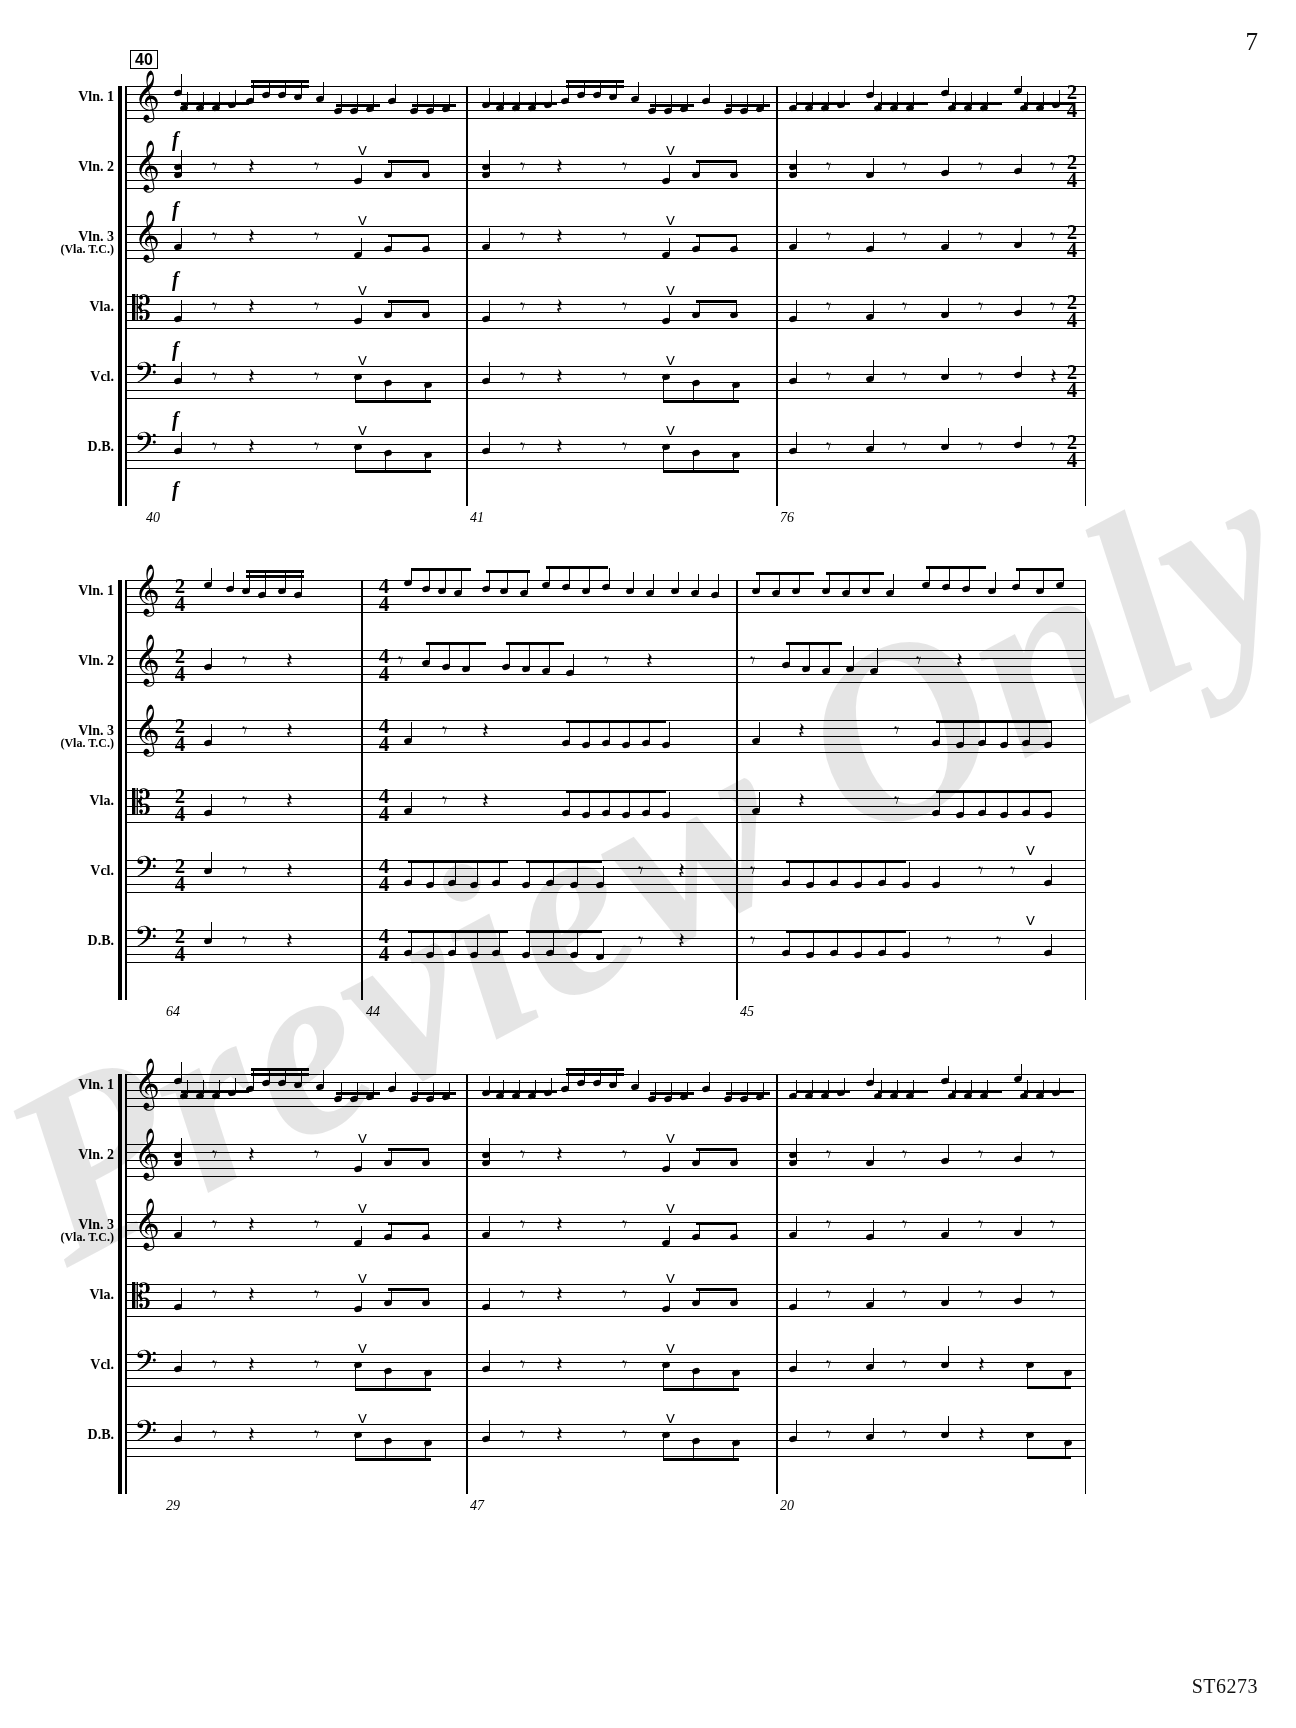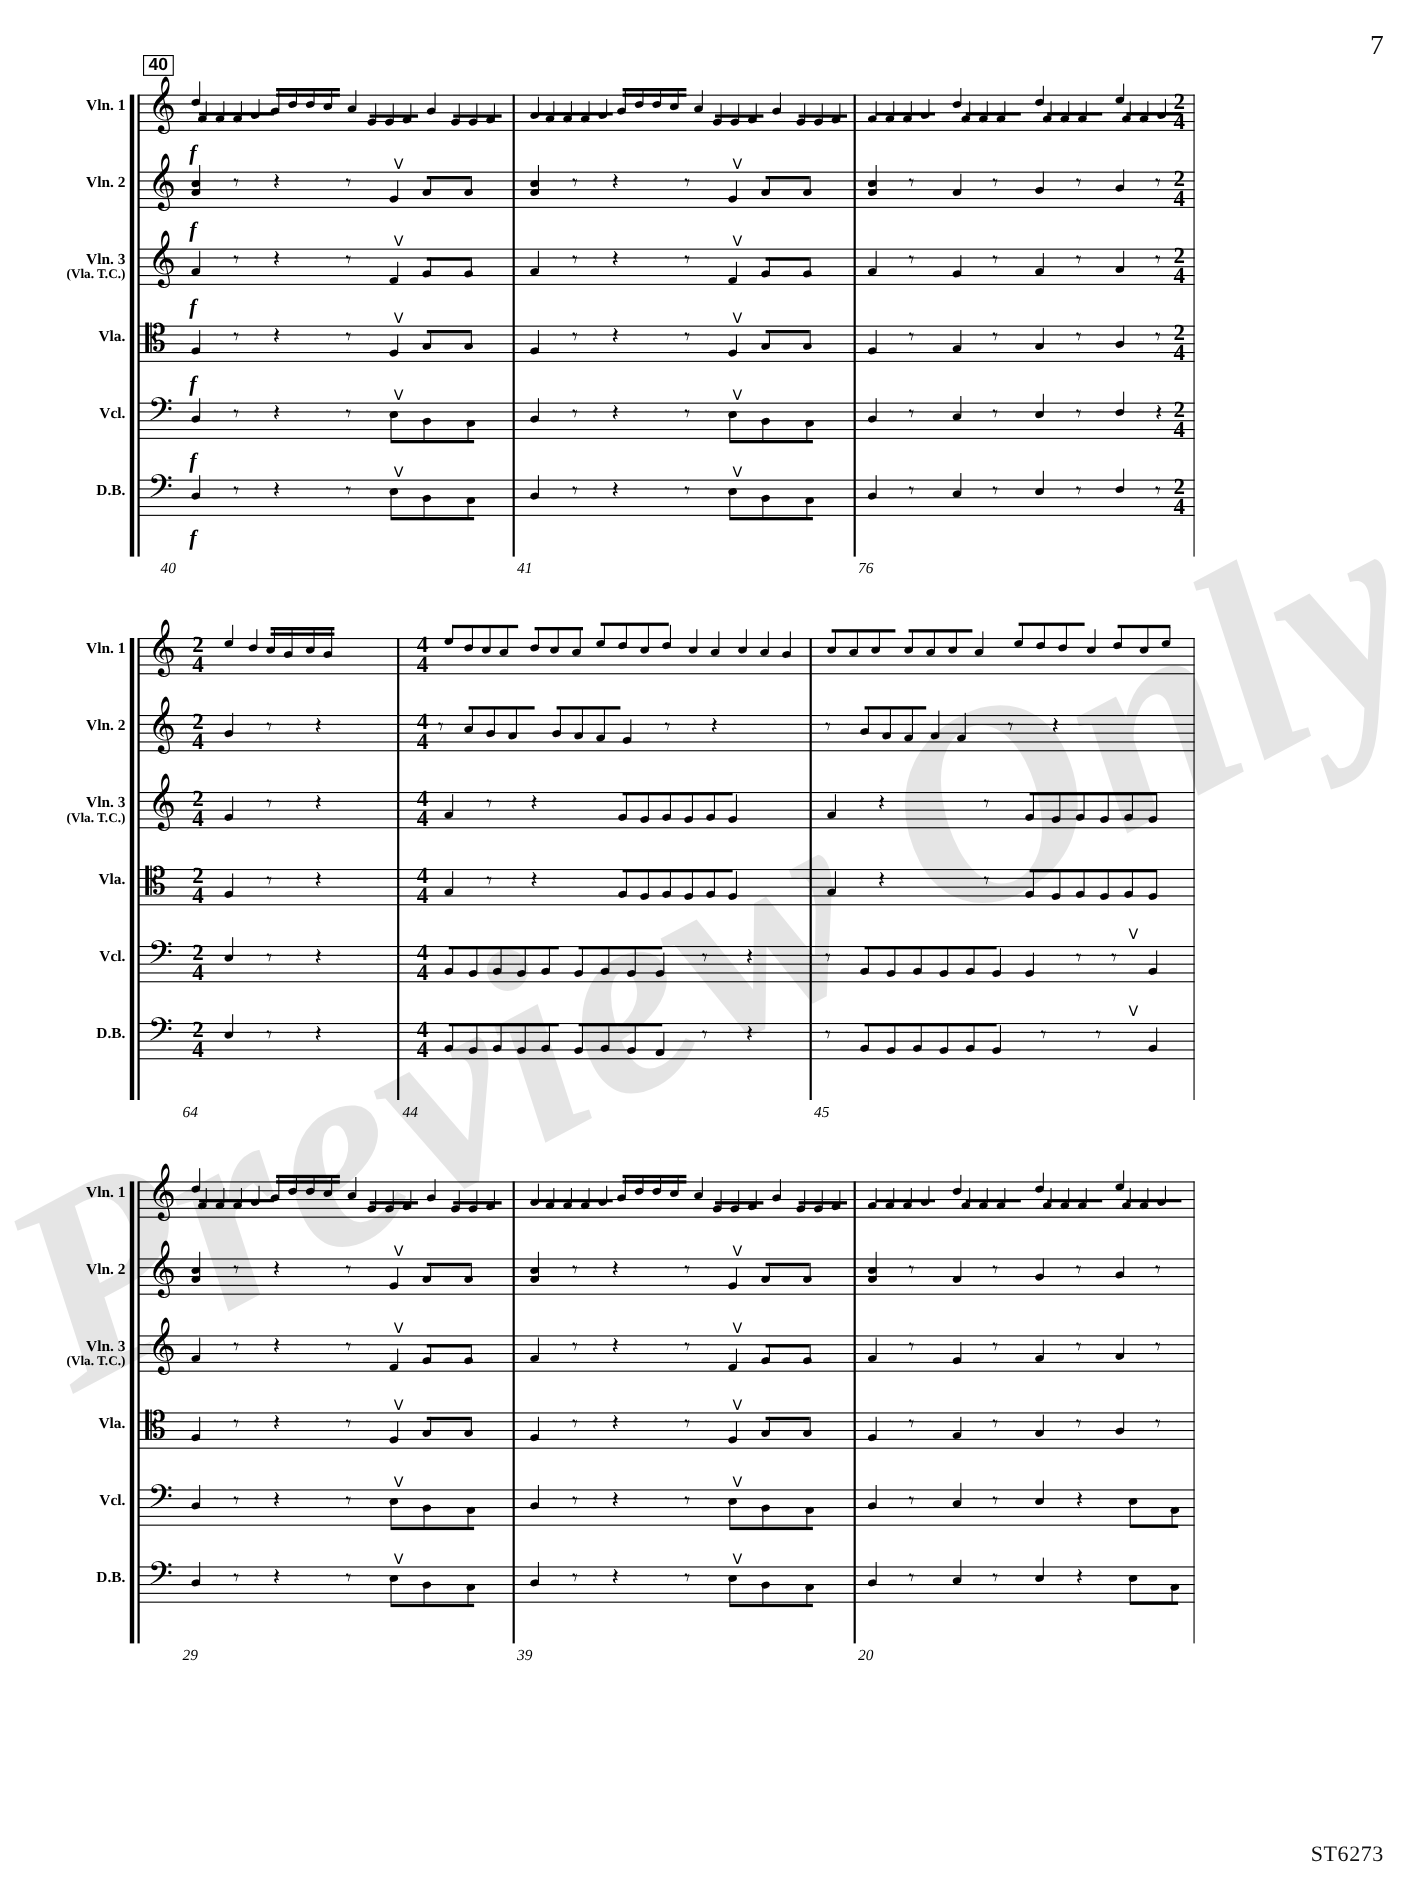--- a/index.html
+++ b/index.html
@@ -1554,21 +1554,21 @@
         <div class="rest-quarter" style="left:852px; top:14px;">𝄽</div>
         <div class="nh" style="left:900px; top:22px;"></div>
           <div class="stem" style="left:901px; top:26px; height:20px;"></div>
         <div class="beam" style="left:901px; top:46px; width:44px;"></div>
         <div class="nh" style="left:938px; top:30px;"></div>
           <div class="stem" style="left:939px; top:34px; height:14px;"></div>
       </div>
     </div>
 
     <div class="measure-number" style="left:40px; top:438px;">29</div>
-    <div class="measure-number" style="left:344px; top:438px;">39</div>
+    <div class="measure-number" style="left:344px; top:438px;">47</div>
     <div class="measure-number" style="left:654px; top:438px;">20</div>
   </div>
 
   <div class="watermark">
     <div class="watermark-text">Preview Only</div>
   </div>
 
 </div>
 
 </body></html>

